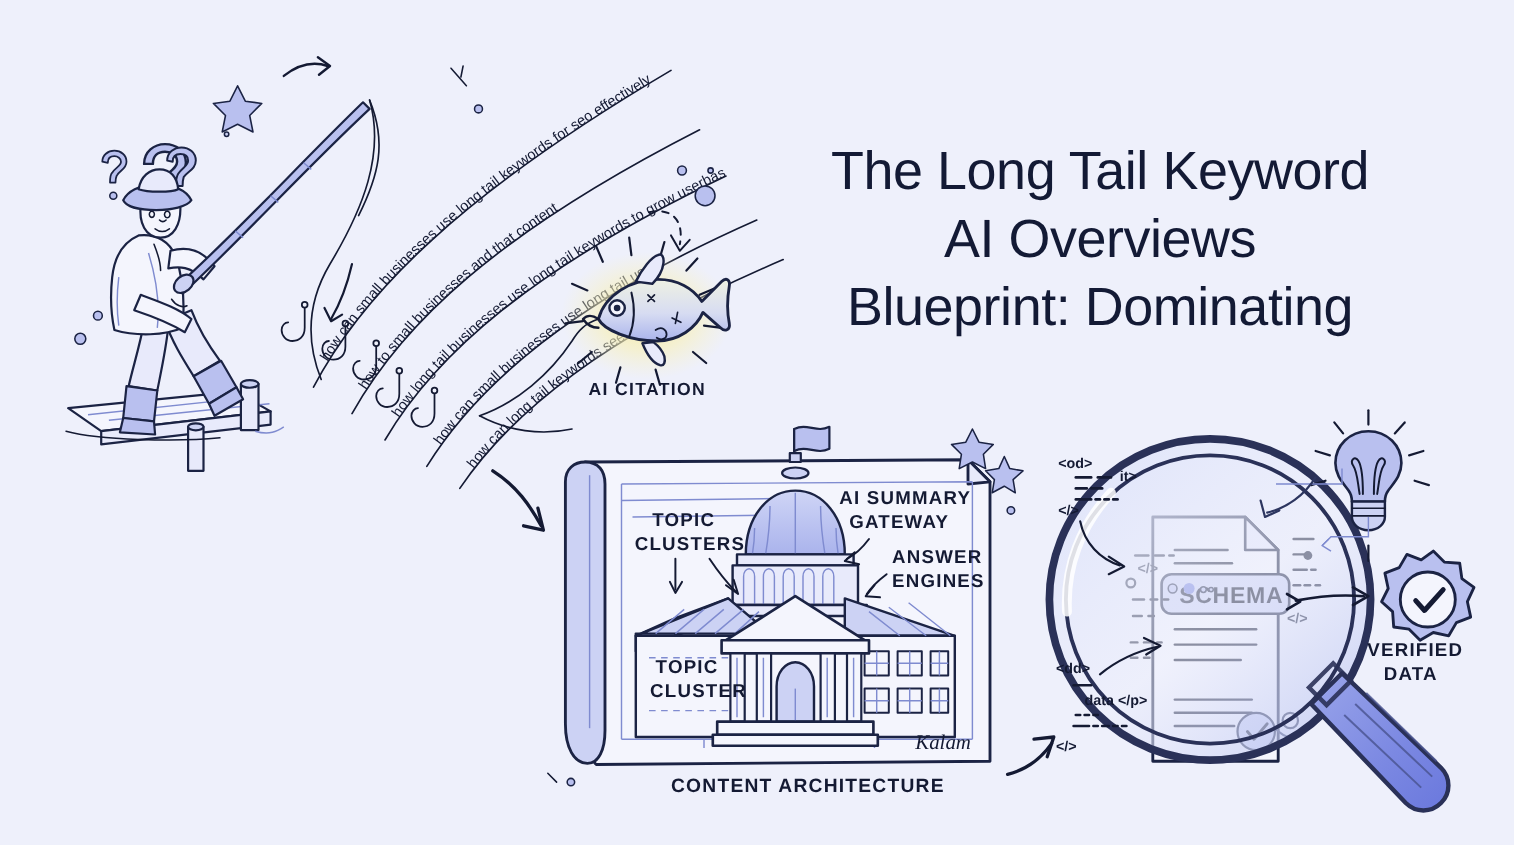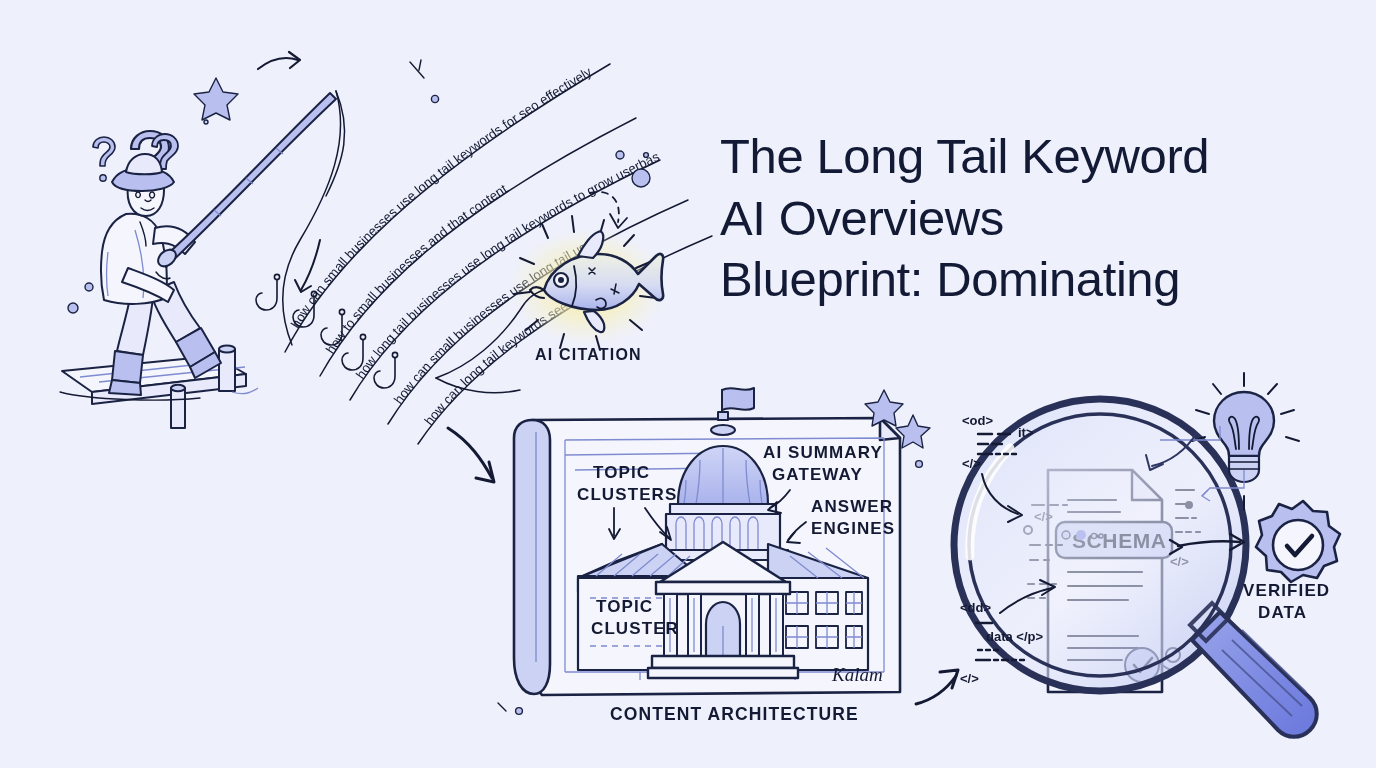--- a/index.html
+++ b/index.html
@@ -14,21 +14,21 @@
   #stage svg.layer{position:absolute;left:0;top:0;width:1376px;height:768px;}
 
   .title-block{
     position:absolute;left:720px;top:126px;width:560px;
     color:#131a35;
     font-size:49px;
     line-height:1.26;
     font-weight:400;
     letter-spacing:-0.4px;
   }
-  .title-block div{white-space:nowrap;}
+  .title-block div{white-space:nowrap;text-align:center;}
 
   .ink{fill:none;stroke:#141a33;stroke-linecap:round;stroke-linejoin:round;}
   .ink2{fill:none;stroke:#2d3660;stroke-linecap:round;stroke-linejoin:round;}
   .bluefill{fill:#b9c0ef;stroke:#1b2344;stroke-linejoin:round;stroke-linecap:round;}
   .palefill{fill:#e8eafb;stroke:#1b2344;stroke-linejoin:round;stroke-linecap:round;}
   .midfill{fill:#ccd2f4;stroke:#1b2344;stroke-linejoin:round;stroke-linecap:round;}
   .whitefill{fill:#f4f5fd;stroke:#1b2344;stroke-linejoin:round;stroke-linecap:round;}
   .thin{stroke-width:1.4;}
   .bp-line{fill:none;stroke:#7f8bd0;stroke-width:1.3;}
 

